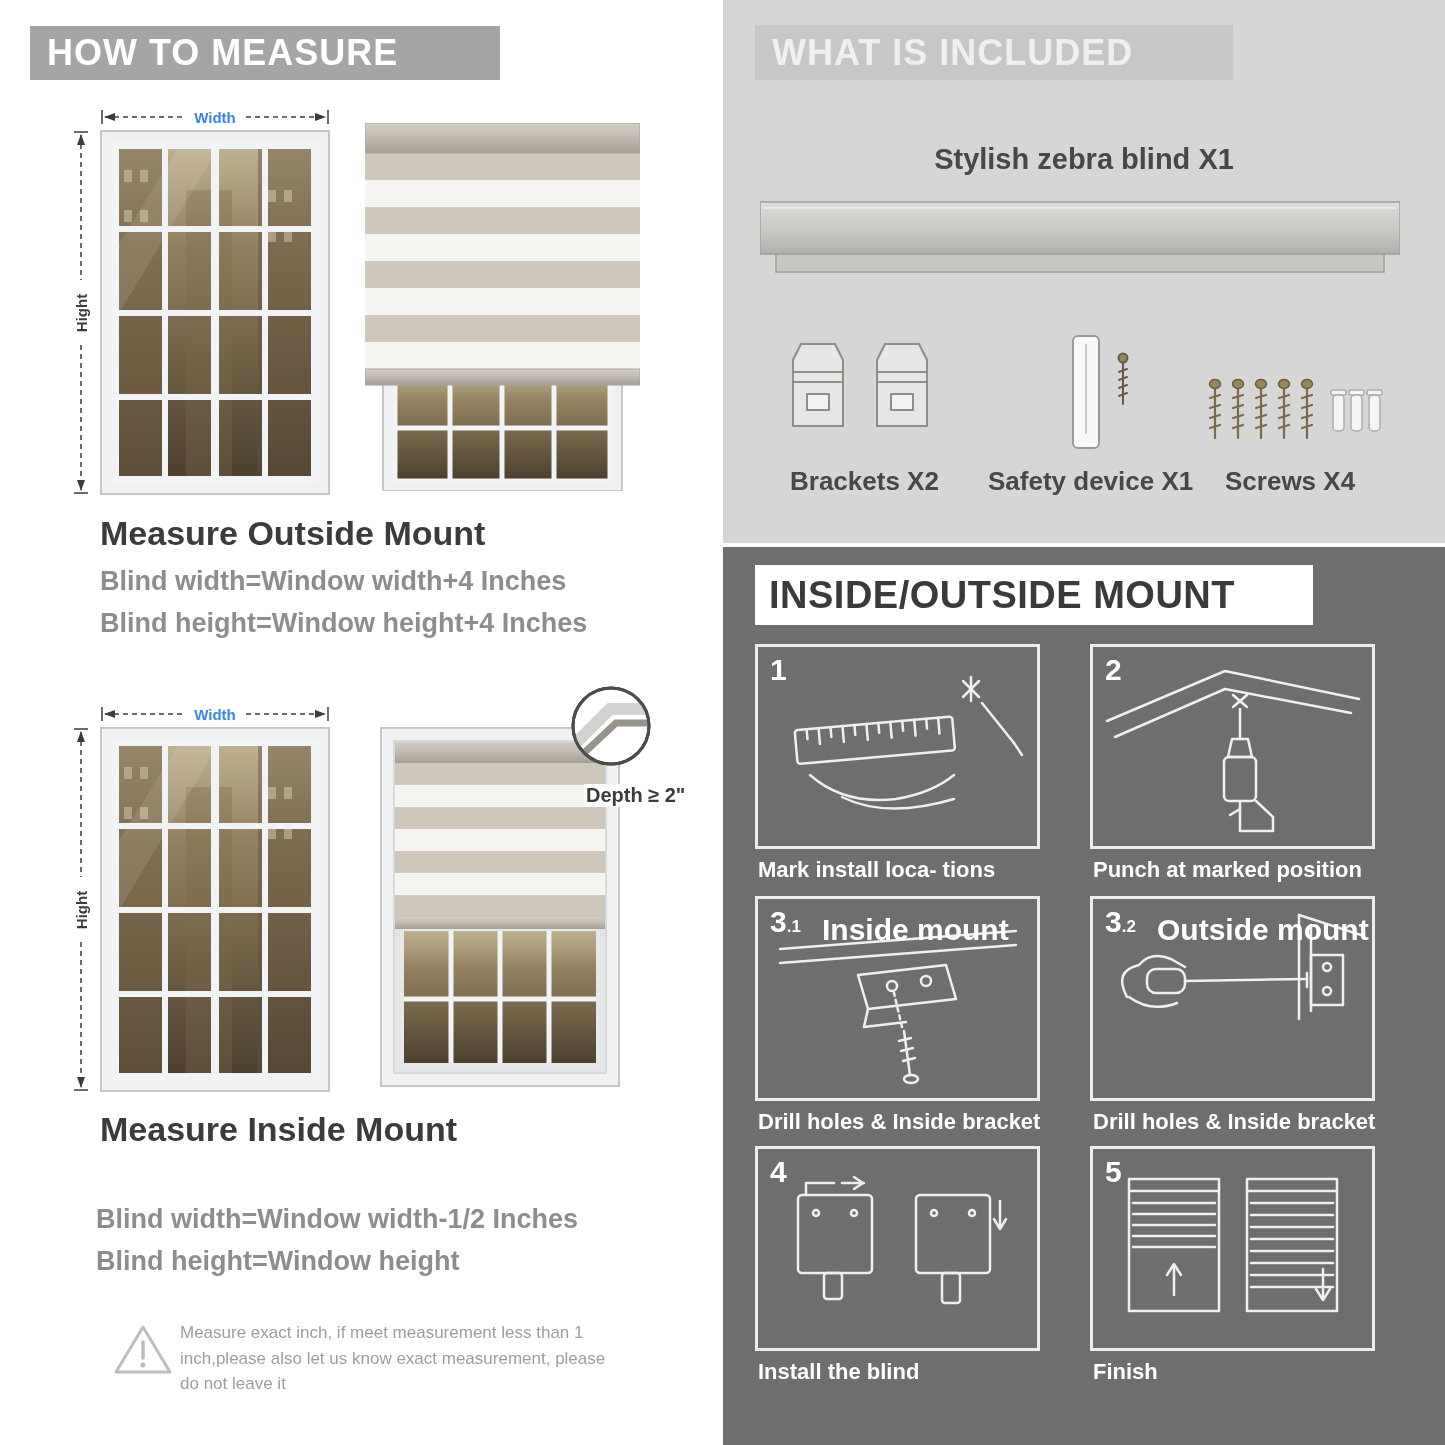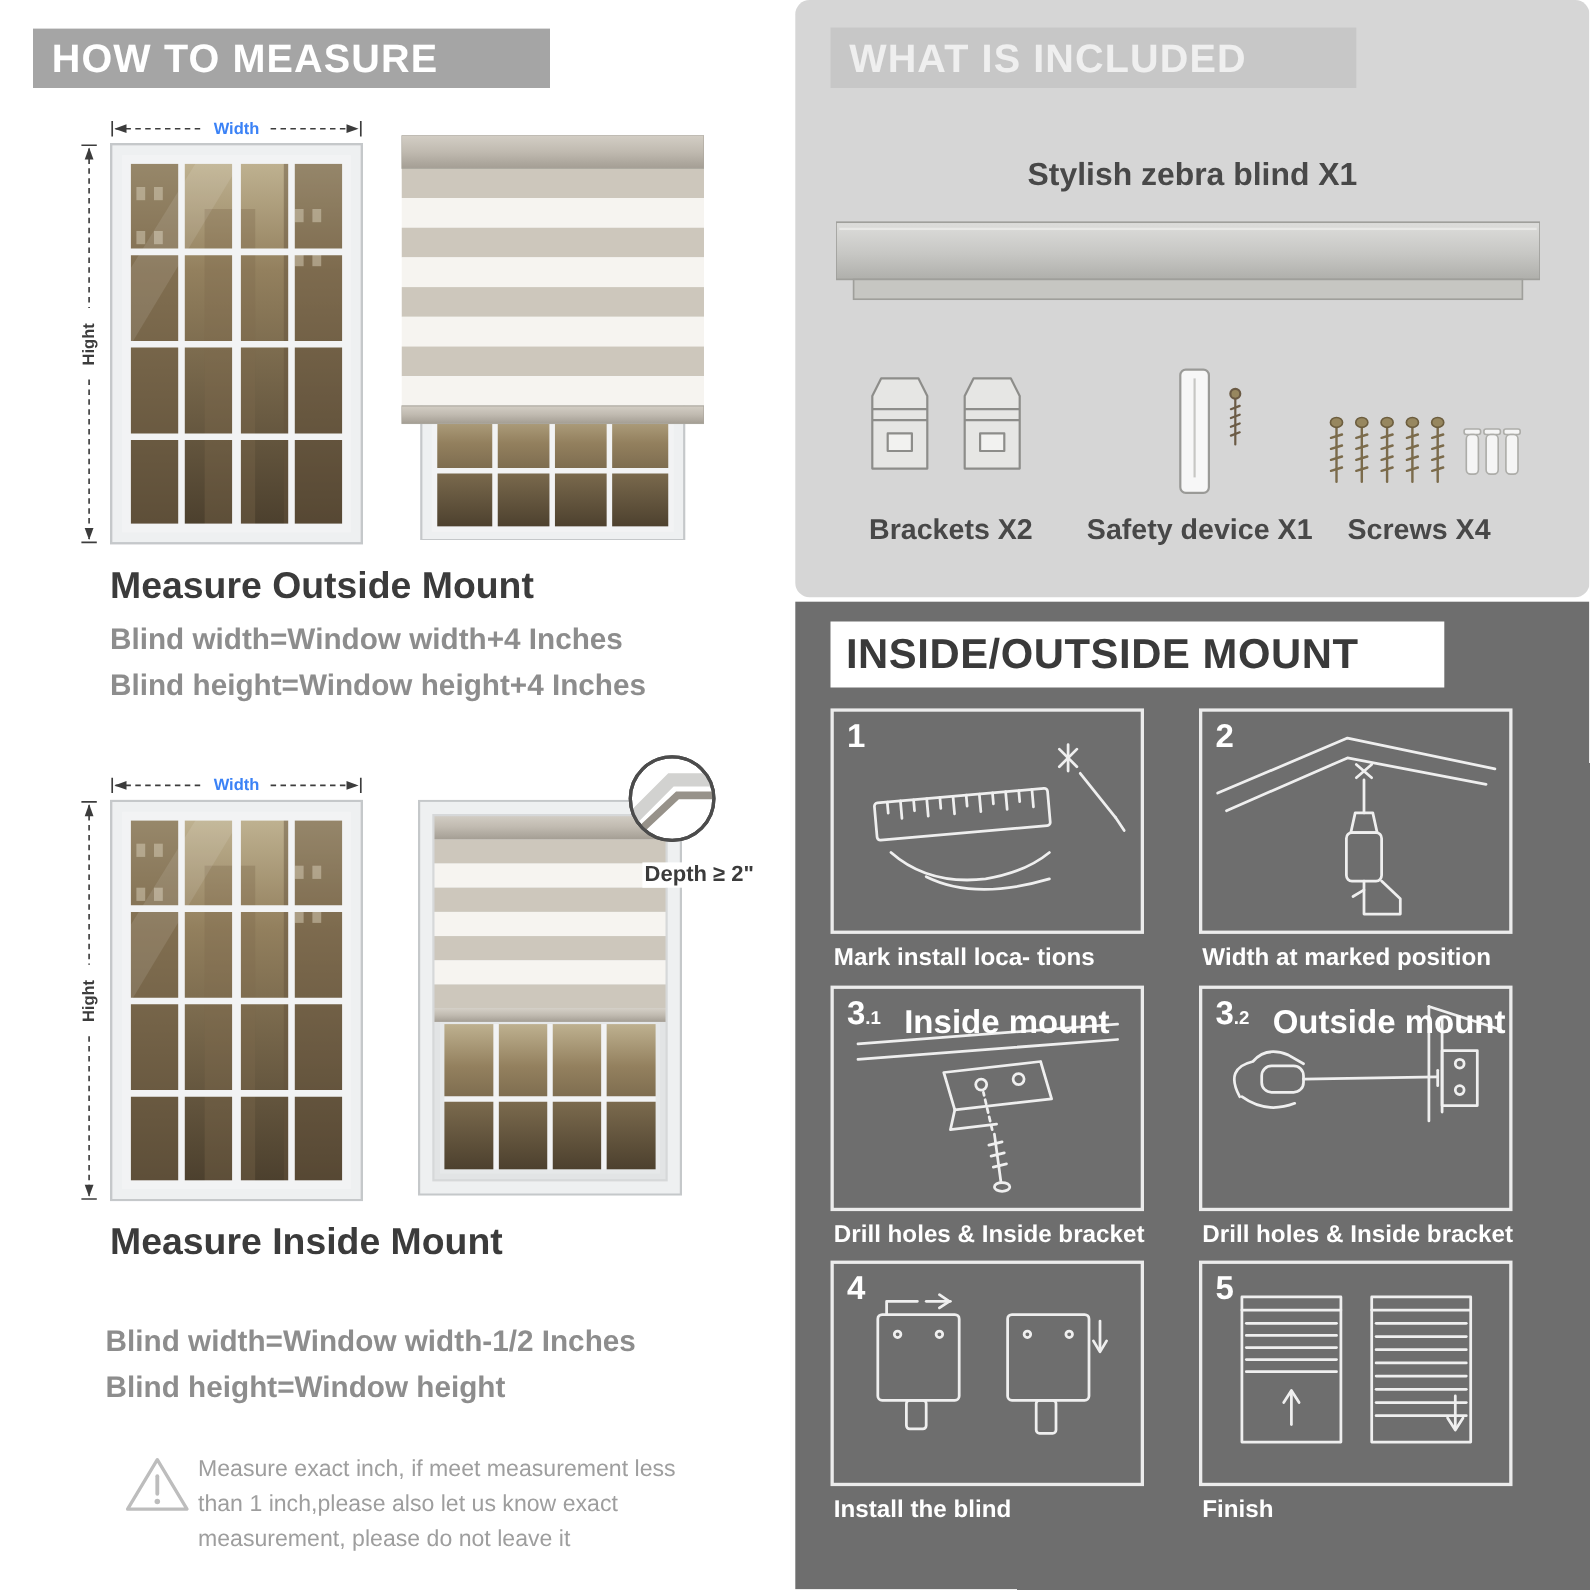--- a/index.html
+++ b/index.html
@@ -20,26 +20,26 @@
   .dim-label-v { position:absolute; left:50%; top:50%;
                  transform:translate(-50%,-50%) rotate(-90deg);
                  font-size:15px; font-weight:700; color:#3c3c3c; background:#fff;
                  padding:0 3px; white-space:nowrap; }
   .measure-title { position:absolute; font-size:34px; font-weight:700; color:#3b3b3b; }
   .measure-line  { position:absolute; font-size:27px; font-weight:700; color:#8d8d8d; }
   .magnifier { position:absolute; left:568px; top:683px; width:86px; height:86px; }
   .depth-label { position:absolute; left:584px; top:784px; font-size:20px; font-weight:700;
                  color:#3b3b3b; background:#fff; padding:0 2px; white-space:nowrap; }
   .note-tri  { position:absolute; left:112px; top:1322px; width:62px; height:56px; }
-  .note-text { position:absolute; left:180px; top:1320px; width:448px; font-size:21px;
+  .note-text { position:absolute; left:180px; top:1320px; width:448px; font-size:17px;
                color:#9e9e9e; line-height:1.5; }
 
   
   .right-panel { position:absolute; left:723px; top:0; width:722px; height:1445px; }
-  .included { position:absolute; left:0; top:0; width:722px; height:543px; background:#d6d6d6;border-radius:13px; }
+  .included { position:absolute; left:0; top:0; width:722px; height:543px; background:#d6d6d6; }
   .banner-included { position:absolute; left:32px; top:25px; width:478px; height:55px;
                      background:#c7c7c7; color:#efefef; font-size:36px; font-weight:700;
                      line-height:55px; padding-left:17px; letter-spacing:1px; box-sizing:border-box; }
   .product-name { position:absolute; left:0; top:143px; width:100%; text-align:center;
                   font-size:29px; font-weight:700; color:#484848; }
   .headrail    { position:absolute; left:37px; top:198px; }
   .hw-brackets { position:absolute; left:62px;  top:336px; }
   .hw-safety   { position:absolute; left:328px; top:330px; }
   .hw-screws   { position:absolute; left:482px; top:372px; }
   .hw-label    { position:absolute; top:466px; font-size:26px; font-weight:700; color:#484848; }
@@ -425,21 +425,21 @@
               <line x1="154" y1="48" x2="140" y2="60"></line>
             <line x1="147" y1="62" x2="147" y2="92"></line>
             <path d="M139,92 L155,92 L159,110 L135,110 Z"></path>
             <rect x="131" y="110" width="32" height="44" rx="5"></rect>
             <path d="M147,154 L147,184 L180,184 L180,170 L163,154"></path>
             <line x1="147" y1="162" x2="137" y2="168"></line>
           </g>
         </svg>
         <div class="step-num"><span>2</span></div>
       </div>
-      <div class="step-caption" style="left:370px; top:310px;">Width at marked position</div>
+      <div class="step-caption" style="left:370px; top:310px;">Punch at marked position</div>
 
       <div class="step-panel" style="left:32px; top:349px;">
         <svg class="step-art" viewBox="0 0 279 199">
           <g fill="none" stroke="#efefef" stroke-width="2.5" stroke-linecap="round" stroke-linejoin="round">
             <path d="M22,50 L258,32"></path>
               <path d="M22,64 L258,46"></path>
             <path d="M100,76 L188,66 L198,100 L110,110 Z"></path>
             <circle cx="134" cy="87" r="5"></circle>
               <circle cx="168" cy="82" r="5"></circle>
             <path d="M110,110 L106,128 L148,123"></path>

